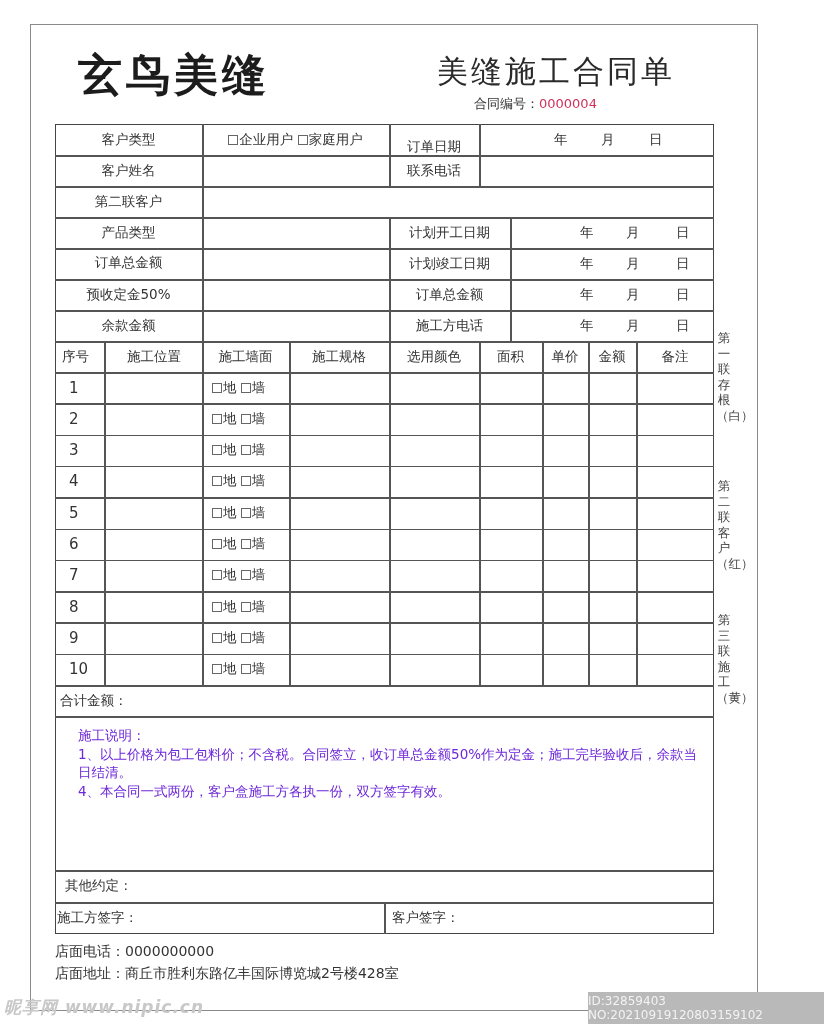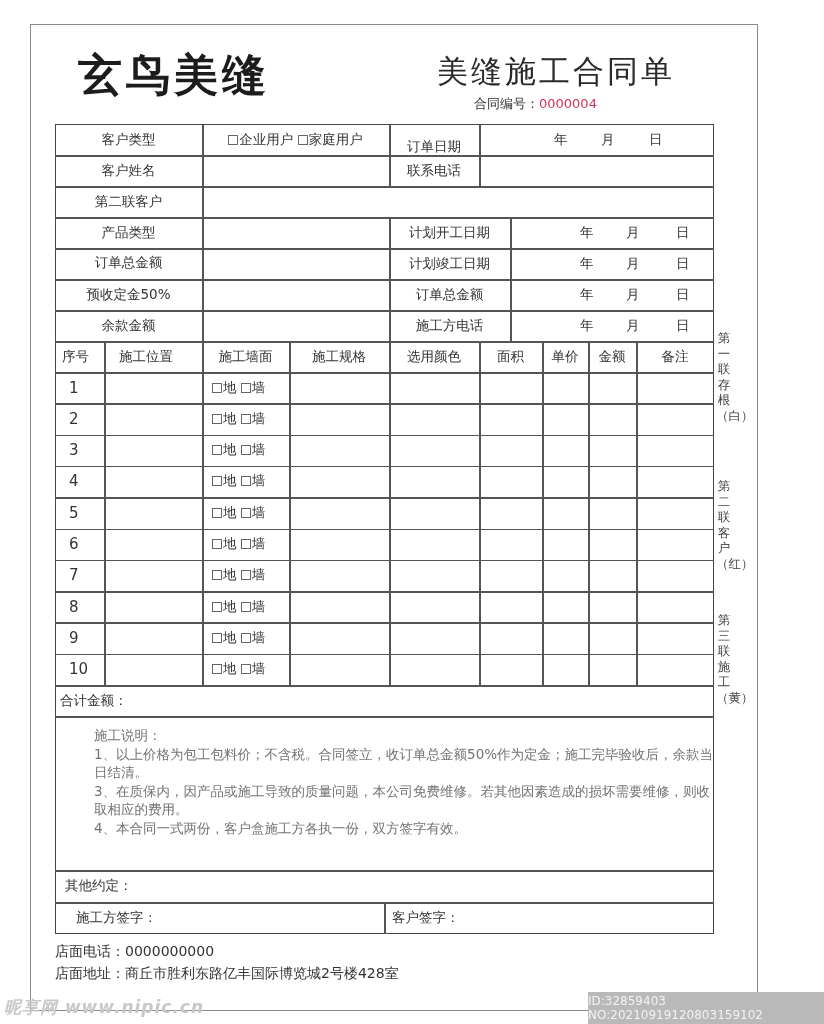--- a/index.html
+++ b/index.html
@@ -13,21 +13,21 @@
   .contract-no { position: absolute; left: 474px; top: 95px; font-size: 13px; color: #333; }
   .contract-no .val { color: #d2325a; }
 
   .grid { position: absolute; left: 55px; top: 124px; width: 659px; border: 1.5px solid #444; }
   .line-h { position: absolute; height: 1.5px; background: #555; }
   .line-v { position: absolute; width: 1.5px; background: #555; }
 
   .cell { position: absolute; display: flex; align-items: center; justify-content: center; font-size: 13.5px; color: #333; white-space: nowrap; }
   .cell.left { justify-content: flex-start; padding-left: 8px; }
 
-  .notes { position: absolute; left: 94px; top: 726px; width: 620px; font-size: 13.5px; line-height: 18.5px; color: #737373; }
+  .notes { position: absolute; left: 78px; top: 726px; width: 620px; font-size: 13.5px; line-height: 18.5px; color: #6d28d9; }
   .notes p { margin: 0; }
 
   .side-label { position: absolute; left: 716px; width: 16px; font-size: 12.5px; line-height: 15.5px; color: #444; text-align: center; word-break: break-all; }
 
   .footer-line { position: absolute; left: 55px; font-size: 14px; color: #333; }
 
   .watermark-left { position: absolute; left: 4px; top: 996px; font-size: 17px; font-style: italic; color: #c8c8c8; font-weight: bold; letter-spacing: 1px; }
   .watermark-right { position: absolute; left: 588px; top: 992px; width: 236px; height: 32px; background: #b9b9b9; color: #f3f3f3; font-size: 12px; display: flex; align-items: center; justify-content: center; }
 
   .cb { display: inline-block; width: 10px; height: 10px; border: 1px solid #666; margin-right: 1px; vertical-align: -1px; }
@@ -124,21 +124,21 @@
     </div>
     <div class="cell" style="left: 55px; top: 310px; width: 147px; height: 31px;">余款金额</div>
     <div class="cell" style="left: 202px; top: 310px; width: 187px; height: 31px;"></div>
     <div class="cell" style="left: 389px; top: 310px; width: 121px; height: 31px;">施工方电话</div>
     <div class="cell" style="left: 510px; top: 310px; width: 204px; height: 31px;">
       <span style="position:absolute;left:70px">年</span>
       <span style="position:absolute;left:116px">月</span>
       <span style="position:absolute;left:166px">日</span>
     </div>
     <div class="cell left" style="left: 55px; top: 341px; width: 49px; height: 31px; padding-left: 7px;">序号</div>
-    <div class="cell left" style="left: 104px; top: 341px; width: 98px; height: 31px; padding-left: 15px;">施工位置</div>
+    <div class="cell left" style="left: 104px; top: 341px; width: 98px; height: 31px; padding-left: 23px;">施工位置</div>
     <div class="cell" style="left: 202px; top: 341px; width: 87px; height: 31px;">施工墙面</div>
     <div class="cell" style="left: 289px; top: 341px; width: 100px; height: 31px;">施工规格</div>
     <div class="cell" style="left: 389px; top: 341px; width: 90px; height: 31px;">选用颜色</div>
     <div class="cell" style="left: 479px; top: 341px; width: 63px; height: 31px;">面积</div>
     <div class="cell" style="left: 542px; top: 341px; width: 46px; height: 31px;">单价</div>
     <div class="cell" style="left: 588px; top: 341px; width: 48px; height: 31px;">金额</div>
     <div class="cell" style="left: 636px; top: 341px; width: 78px; height: 31px;">备注</div>
     <div class="cell left" style="left: 55px; top: 372px; width: 49px; height: 31px; padding-left: 14px; font-size: 15px;">1</div>
     <div class="cell" style="left: 104px; top: 372px; width: 98px; height: 31px;"></div>
     <div class="cell left" style="left: 202px; top: 372px; width: 87px; height: 31px; padding-left: 10px;"><span class="cb"></span><span>地</span>&nbsp;<span class="cb"></span><span>墙</span></div>
@@ -224,28 +224,27 @@
     <div class="cell" style="left: 104px; top: 653.7px; width: 98px; height: 31px;"></div>
     <div class="cell left" style="left: 202px; top: 653.7px; width: 87px; height: 31px; padding-left: 10px;"><span class="cb"></span><span>地</span>&nbsp;<span class="cb"></span><span>墙</span></div>
     <div class="cell" style="left: 289px; top: 653.7px; width: 100px; height: 31px;"></div>
     <div class="cell" style="left: 389px; top: 653.7px; width: 90px; height: 31px;"></div>
     <div class="cell" style="left: 479px; top: 653.7px; width: 63px; height: 31px;"></div>
     <div class="cell" style="left: 542px; top: 653.7px; width: 46px; height: 31px;"></div>
     <div class="cell" style="left: 588px; top: 653.7px; width: 48px; height: 31px;"></div>
     <div class="cell" style="left: 636px; top: 653.7px; width: 78px; height: 31px;"></div>
     <div class="cell left" style="left: 55px; top: 685px; width: 659px; height: 31px; padding-left: 5px;">合计金额：</div>
     <div class="cell left" style="left: 55px; top: 870px; width: 659px; height: 32px; padding-left: 10px;">其他约定：</div>
-    <div class="cell left" style="left: 55px; top: 902px; width: 329px; height: 32px; padding-left: 21px;">施工方签字：</div>
+    <div class="cell left" style="left: 55px; top: 902px; width: 329px; height: 32px; padding-left: 2px;">施工方签字：</div>
     <div class="cell left" style="left: 384px; top: 902px; width: 330px; height: 32px; padding-left: 8px;">客户签字：</div>
   </div>
 
 <div class="notes">
   <p>施工说明：</p>
   <p>1、以上价格为包工包料价；不含税。合同签立，收订单总金额50%作为定金；施工完毕验收后，余款当日结清。</p>
-  <p>3、在质保内，因产品或施工导致的质量问题，本公司免费维修。若其他因素造成的损坏需要维修，则收取相应的费用。</p>
   <p>4、本合同一式两份，客户盒施工方各执一份，双方签字有效。</p>
 </div>
 
 <div class="side-label" style="top:330px;">第一联存根（白）</div>
 <div class="side-label" style="top:478px;">第二联客户（红）</div>
 <div class="side-label" style="top:612px;">第三联施工（黄）</div>
 
 <div class="footer-line" style="top:943px;">
   <span>店面电话：</span><span>0000000000</span>
 </div>

